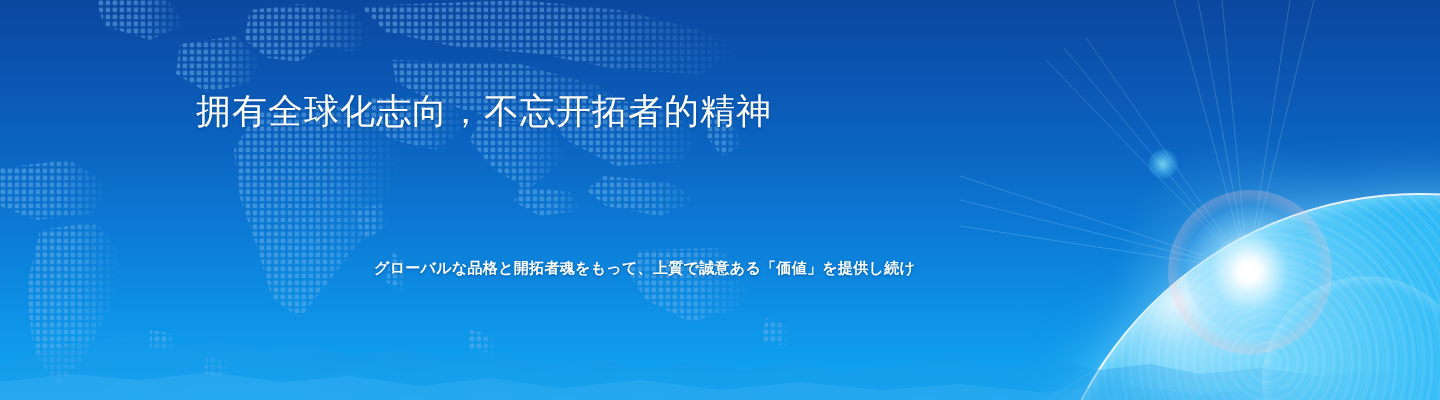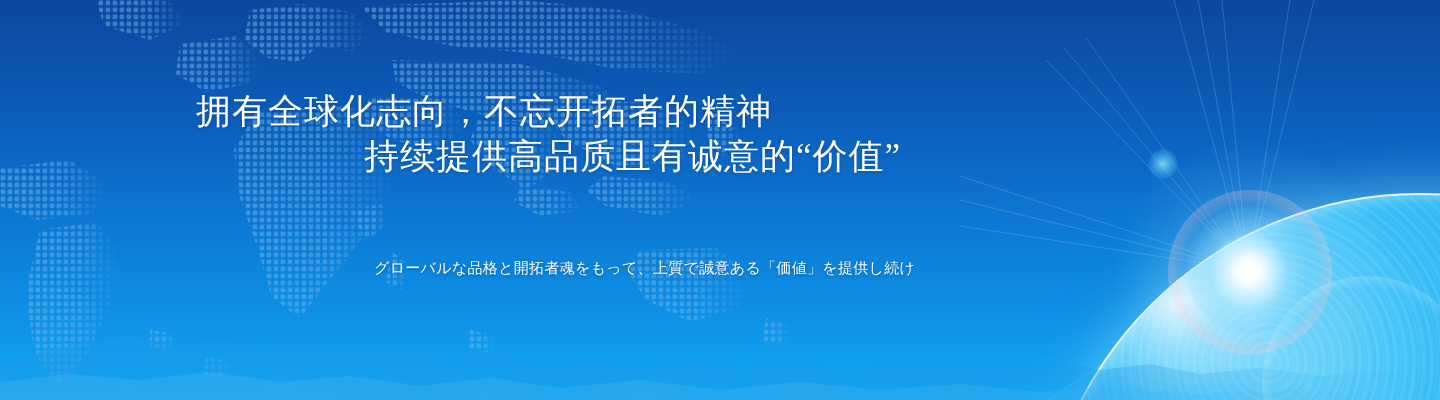--- a/index.html
+++ b/index.html
@@ -216,21 +216,21 @@
     white-space: nowrap;
     text-shadow: 0 1px 3px rgba(4,50,110,0.5);
   }
   .subline-jp {
     position: absolute;
     left: 374px;
     top: 259px;
     color: #ffffff;
     font-family: "Liberation Sans", "DejaVu Sans", sans-serif;
     font-size: 15px;
-    font-weight: normal;
+    font-weight: bold;
     letter-spacing: 0.3px;
     white-space: nowrap;
     text-shadow: 0 1px 3px rgba(4,50,110,0.5);
     text-align: right;
   }
 </style>
 </head>
 <body>
 
 <div id="banner">
@@ -348,17 +348,16 @@
           </g>
         </mask>
       </defs>
       <rect x="0" y="0" width="1440" height="70" fill="#1a9ae8" opacity="0.55" mask="url(#mtmask)"></rect>
       <rect x="0" y="0" width="1440" height="70" fill="#3fb2f0" opacity="0.45" mask="url(#mtmask2)"></rect>
     </svg>
   </div>
 
   <div class="text-layer">
     <div class="headline headline-1">拥有全球化志向，不忘开拓者的精神</div>
-    <div class="headline headline-2">持续提供高品质且有诚意的“价值”</div>
     <div class="subline-jp">グローバルな品格と開拓者魂をもって、上質で誠意ある「価値」を提供し続け</div>
   </div>
 
 </div>
 
 </body></html>

